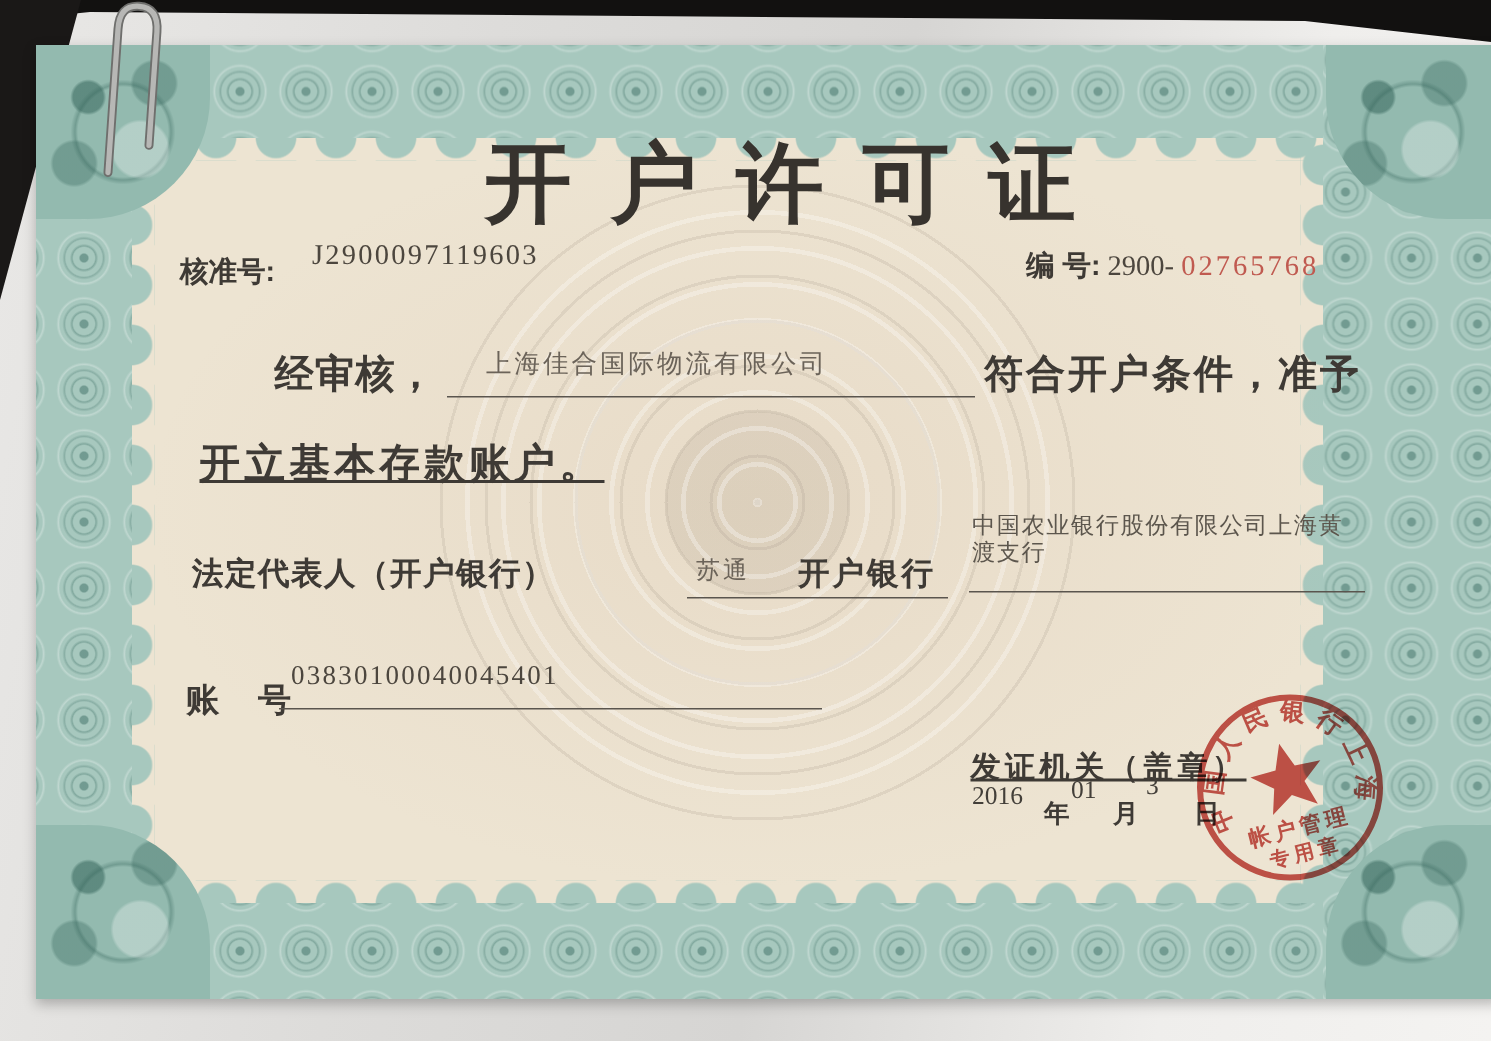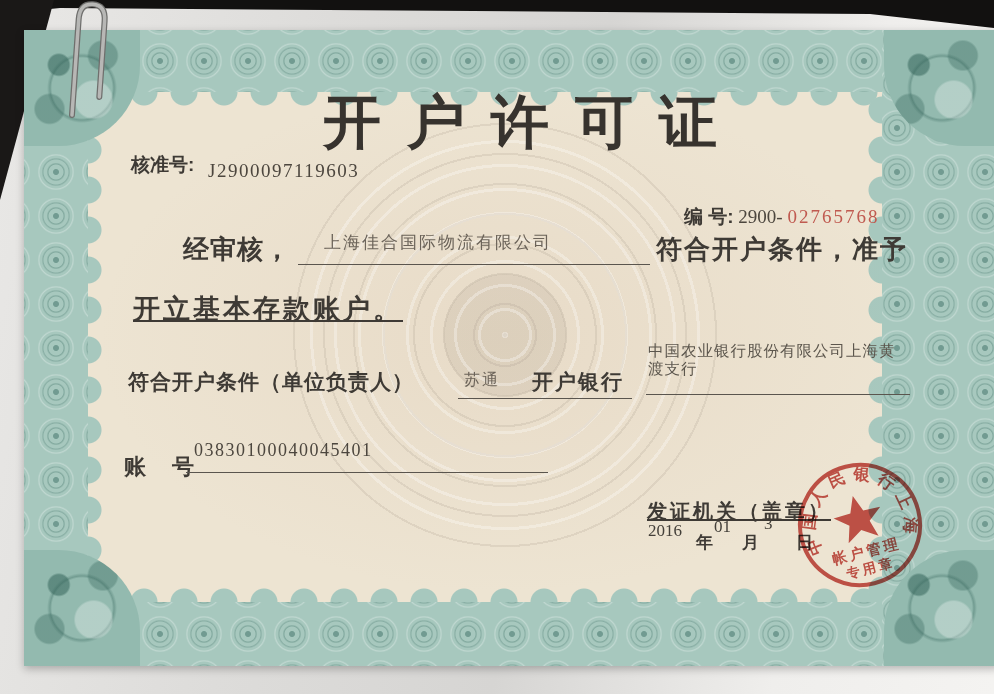--- a/index.html
+++ b/index.html
@@ -61,23 +61,23 @@
     background:
       repeating-radial-gradient(circle, rgba(255,255,255,.30) 0 3px, rgba(0,0,0,0) 3px 24px),
       repeating-radial-gradient(circle, rgba(150,138,122,.16) 0 2px, rgba(0,0,0,0) 2px 30px),
       radial-gradient(circle, rgba(150,138,122,.14) 0 60px, rgba(0,0,0,0) 62px 100%);}
   
   .t{position:absolute;color:#3e3a35;white-space:nowrap;}
   .title{left:290px;top:84px;width:460px;text-align:center;font-family:"Liberation Serif",serif;
     font-weight:bold;font-size:58px;letter-spacing:26px;color:#37332e;text-indent:26px;}
   .lbl{font-weight:bold;}
   .val{font-family:"Liberation Serif",serif;color:#4c463e;}
-  .approval-label{left:120px;top:152px;font-size:19px;margin-left:11px;}
+  .approval-label{left:120px;top:168px;font-size:19px;}
   .approval-value{left:208px;top:160px;font-size:19px;letter-spacing:1.5px;}
-  .serial-row{left:684px;top:164px;font-size:19px;margin-top:40px;}
+  .serial-row{left:684px;top:164px;font-size:19px;}
   .serial-num{color:#c05a50;letter-spacing:2px;}
   .reviewed{left:183px;top:232px;font-size:26px;letter-spacing:1px;}
   .company-line{position:absolute;left:298px;top:231px;width:352px;height:33px;
     border-bottom:1.5px solid #5a554e;}
   .company-name{position:absolute;left:10px;top:0;font-family:Liberation Serif, serif;
     font-size:17px;letter-spacing:2px;color:#6b6359;white-space:nowrap;margin-left:16px;}
   .clause1{left:656px;top:232px;font-size:26px;letter-spacing:2px;}
   .clause2{left:133px;top:291px;font-size:27px;letter-spacing:3px;text-decoration:underline;}
   .legal-label{left:128px;top:368px;font-size:21px;letter-spacing:1px;}
   .legal-line{position:absolute;left:458px;top:368px;width:174px;height:30px;border-bottom:1.5px solid #5a554e;}
@@ -135,21 +135,21 @@
 
   <div class="t serial-row"><span class="lbl">编 号:</span><span class="val"> 2900- </span><span class="val serial-num">02765768</span></div>
 
   <div class="t lbl reviewed">经审核，</div>
   <div class="company-line">
     <span class="company-name">上海佳合国际物流有限公司</span>
   </div>
   <div class="t lbl clause1">符合开户条件，准予</div>
   <div class="t lbl clause2">开立基本存款账户。</div>
 
-  <div class="t lbl legal-label">符合开户条件（单位负责人）</div>
+  <div class="t lbl legal-label">法定代表人（开户银行）</div>
   <div class="legal-line">
     <span class="legal-value">苏通</span>
   </div>
 
   <div class="t lbl bank-label">开户银行</div>
   <div class="bank-line">
     <span class="bank-value">中国农业银行股份有限公司上海黄渡支行</span>
   </div>
 
   <div class="t lbl acct-label">账　号</div>

